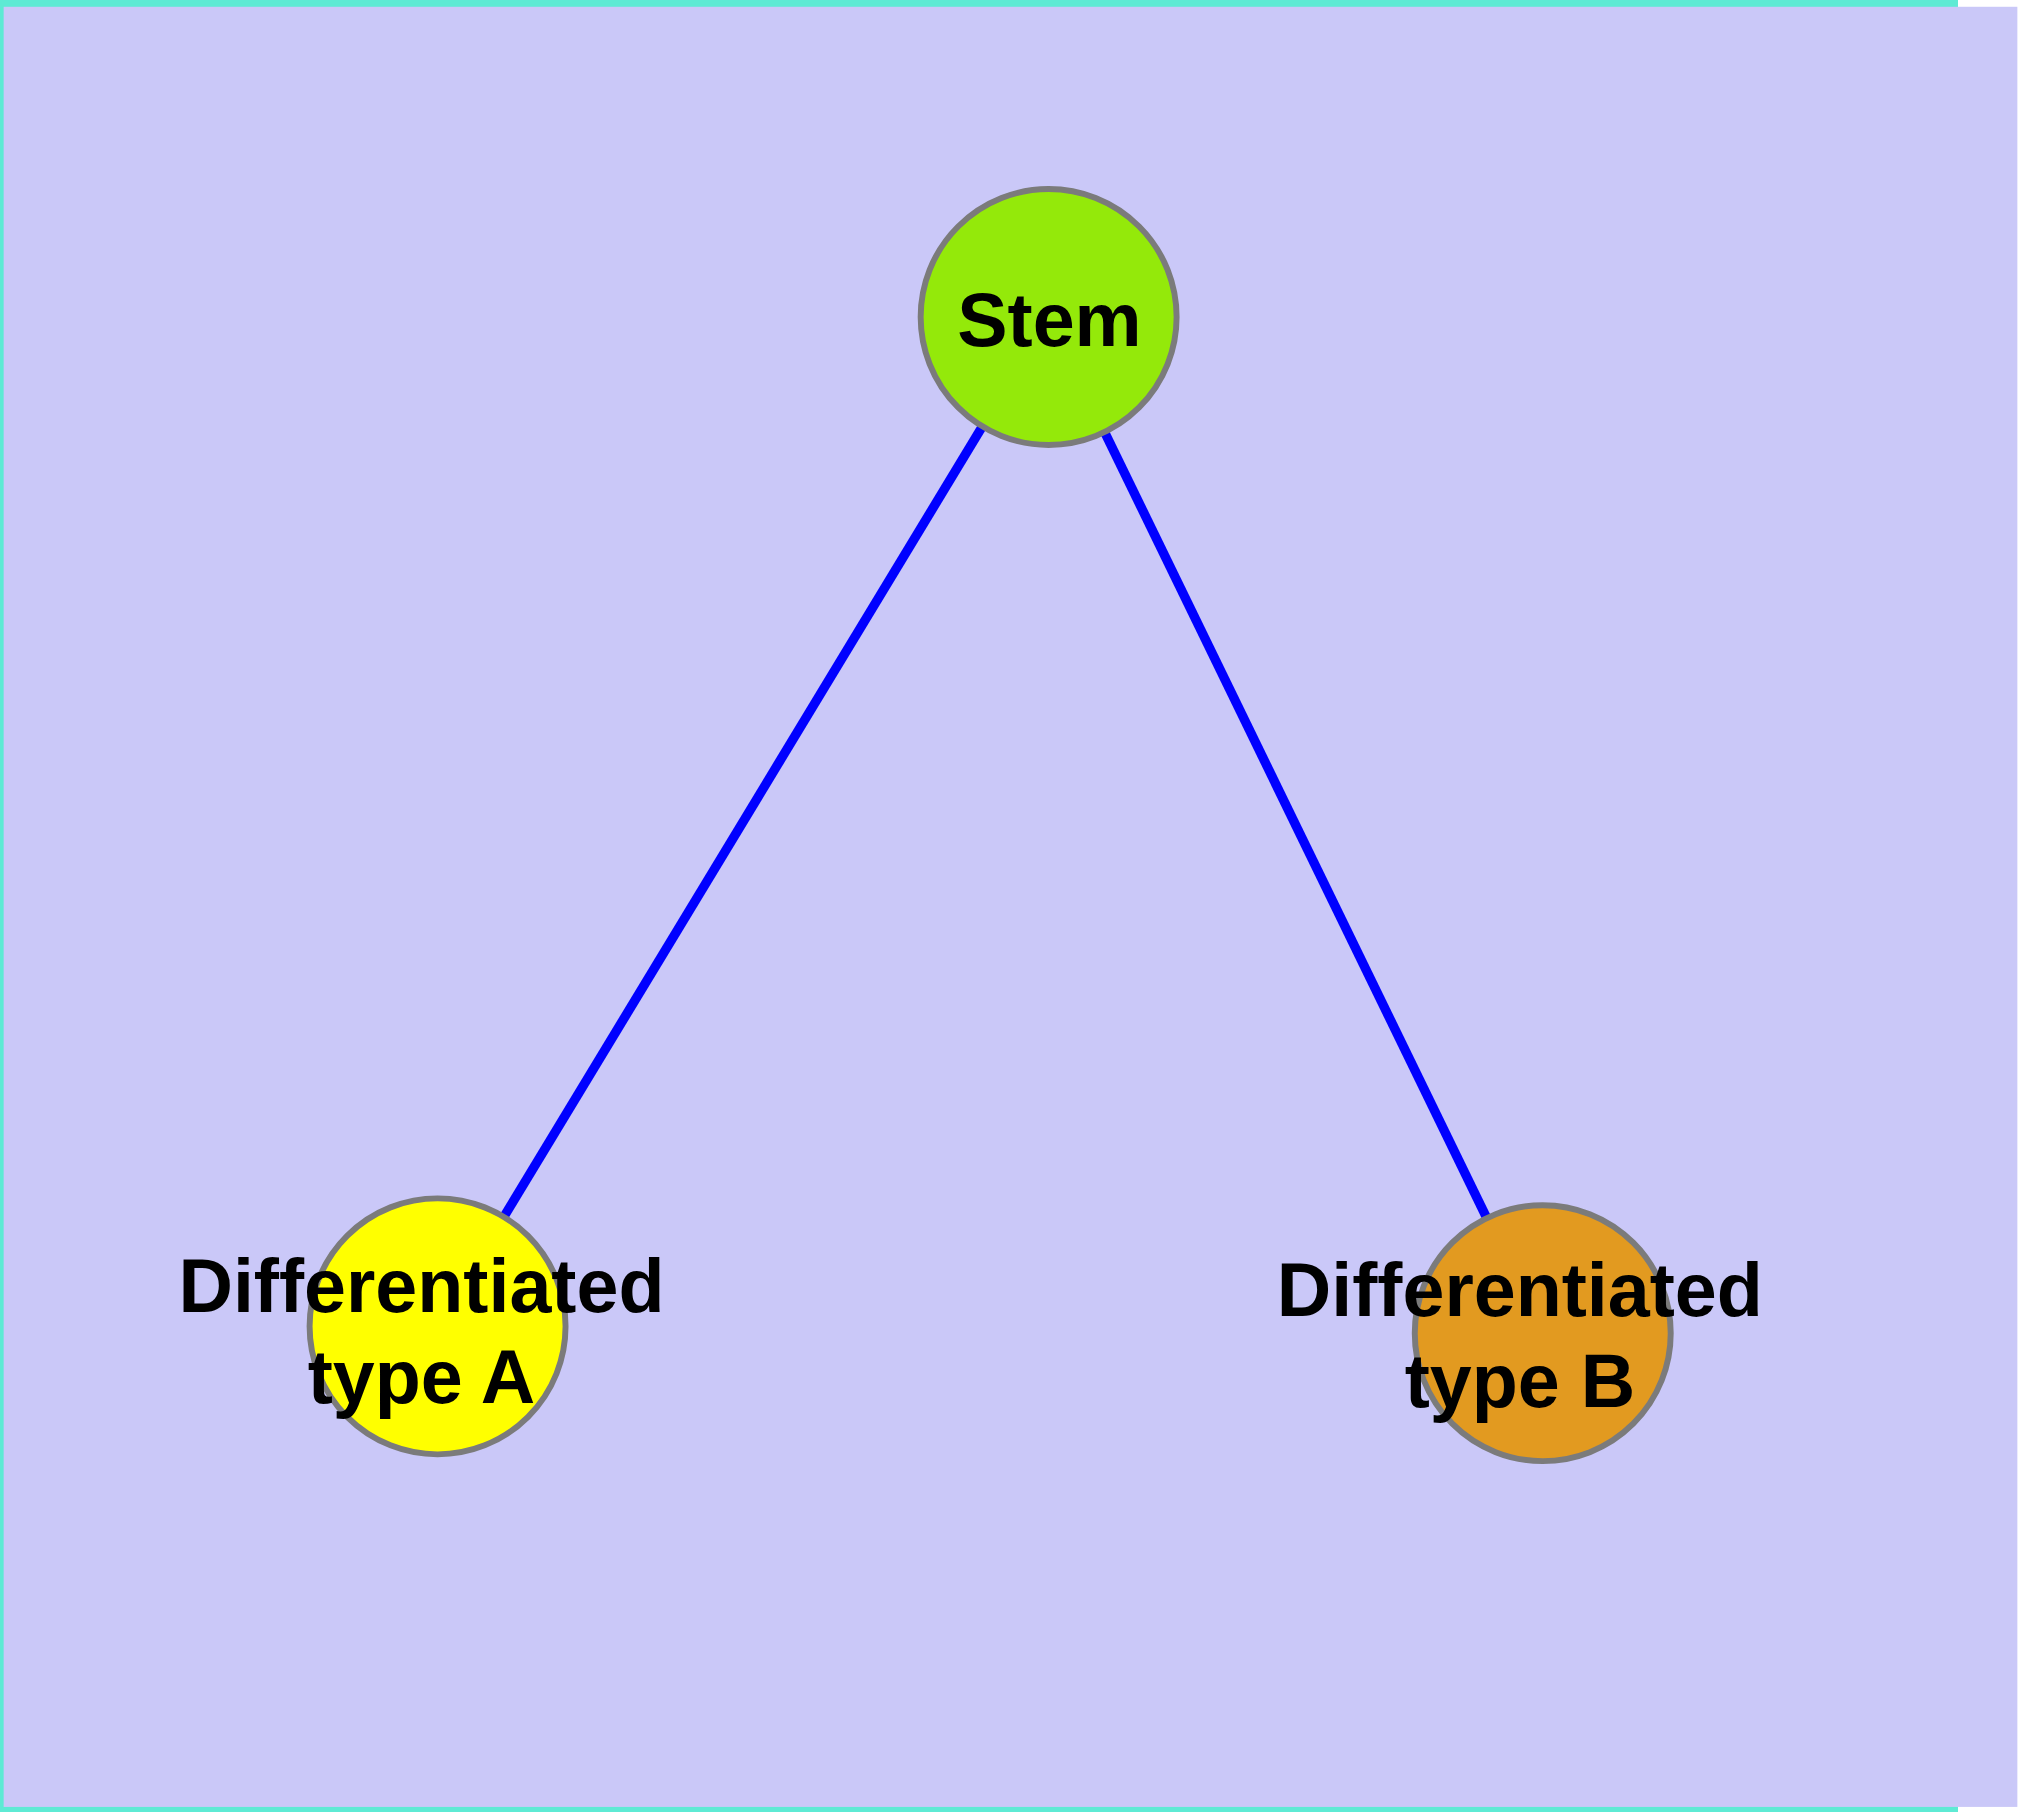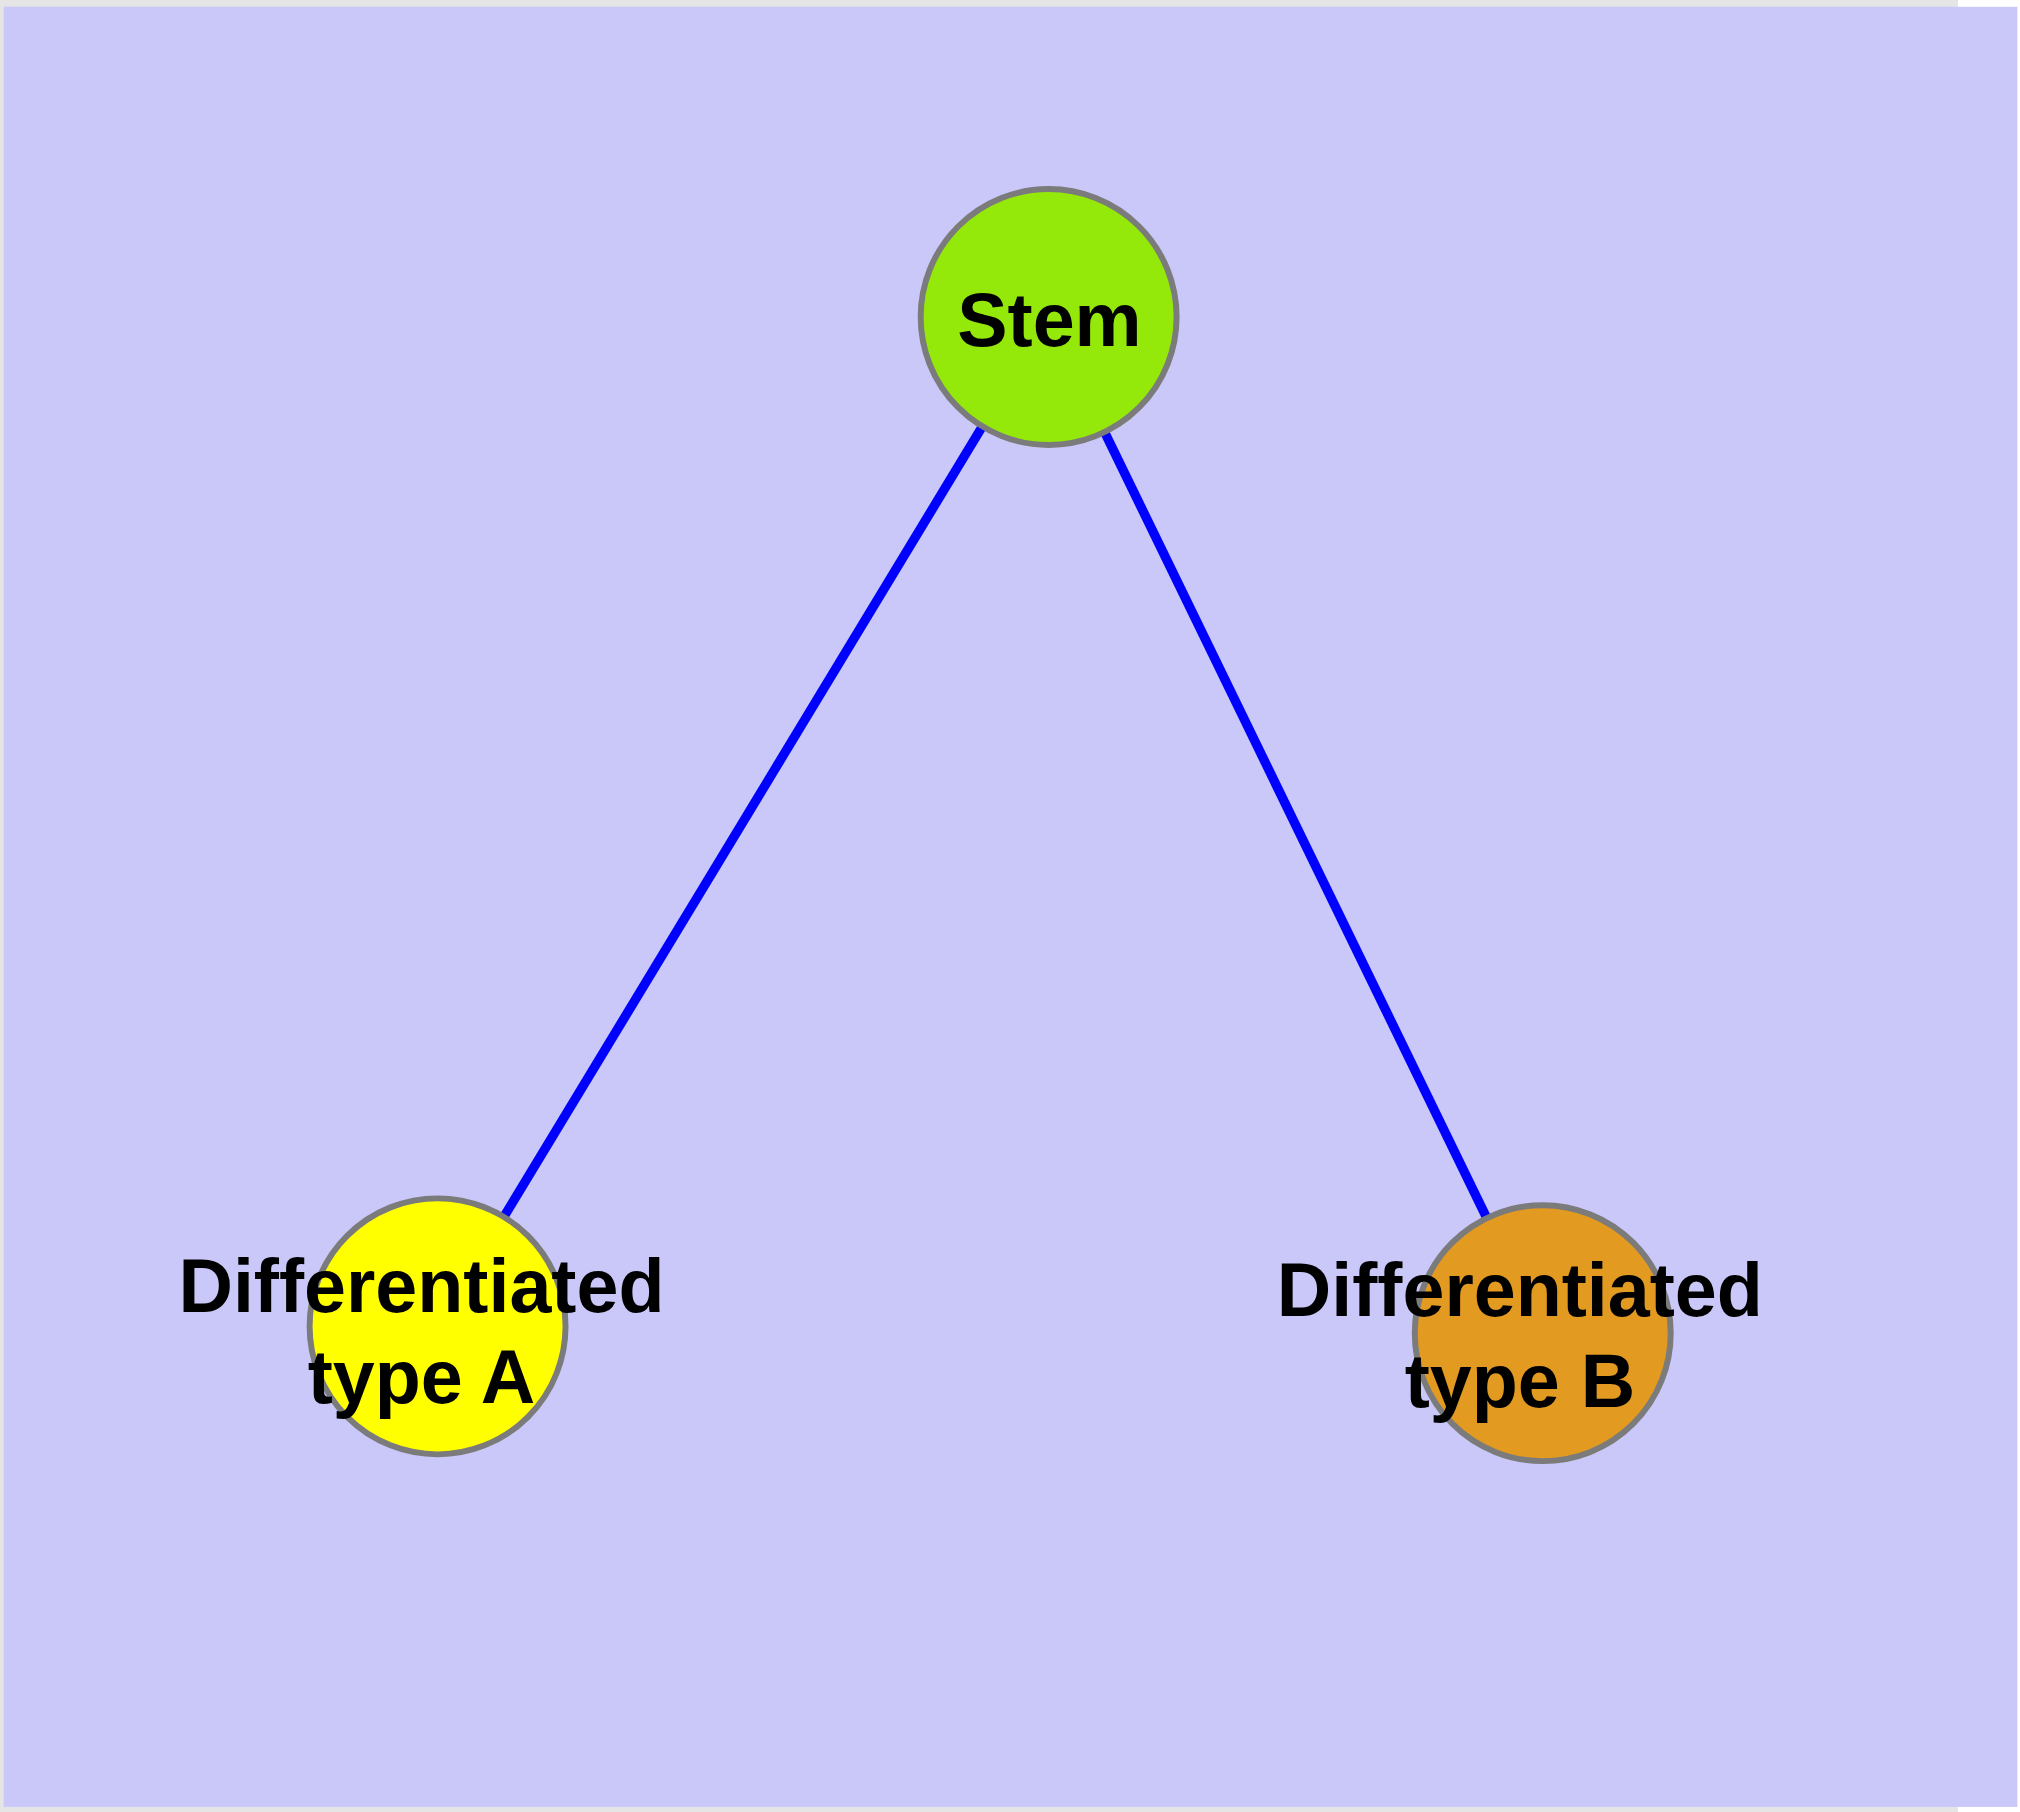--- a/index.html
+++ b/index.html
@@ -7,21 +7,21 @@
     padding: 0;
     background: #FFFFFF;
     width: 2021px;
     height: 1812px;
     font-family: "Liberation Sans", sans-serif;
   }
   .stage {
     position: relative;
     width: 1958px;
     height: 1812px;
-    background: #e5e5e5;
+    background: #5eead4;
   }
   svg.graph {
     display: block;
     width: 2021px;
     height: 1812px;
   }
   svg.graph line {
     stroke-width: 11px;
     stroke-linecap: butt;
   }

